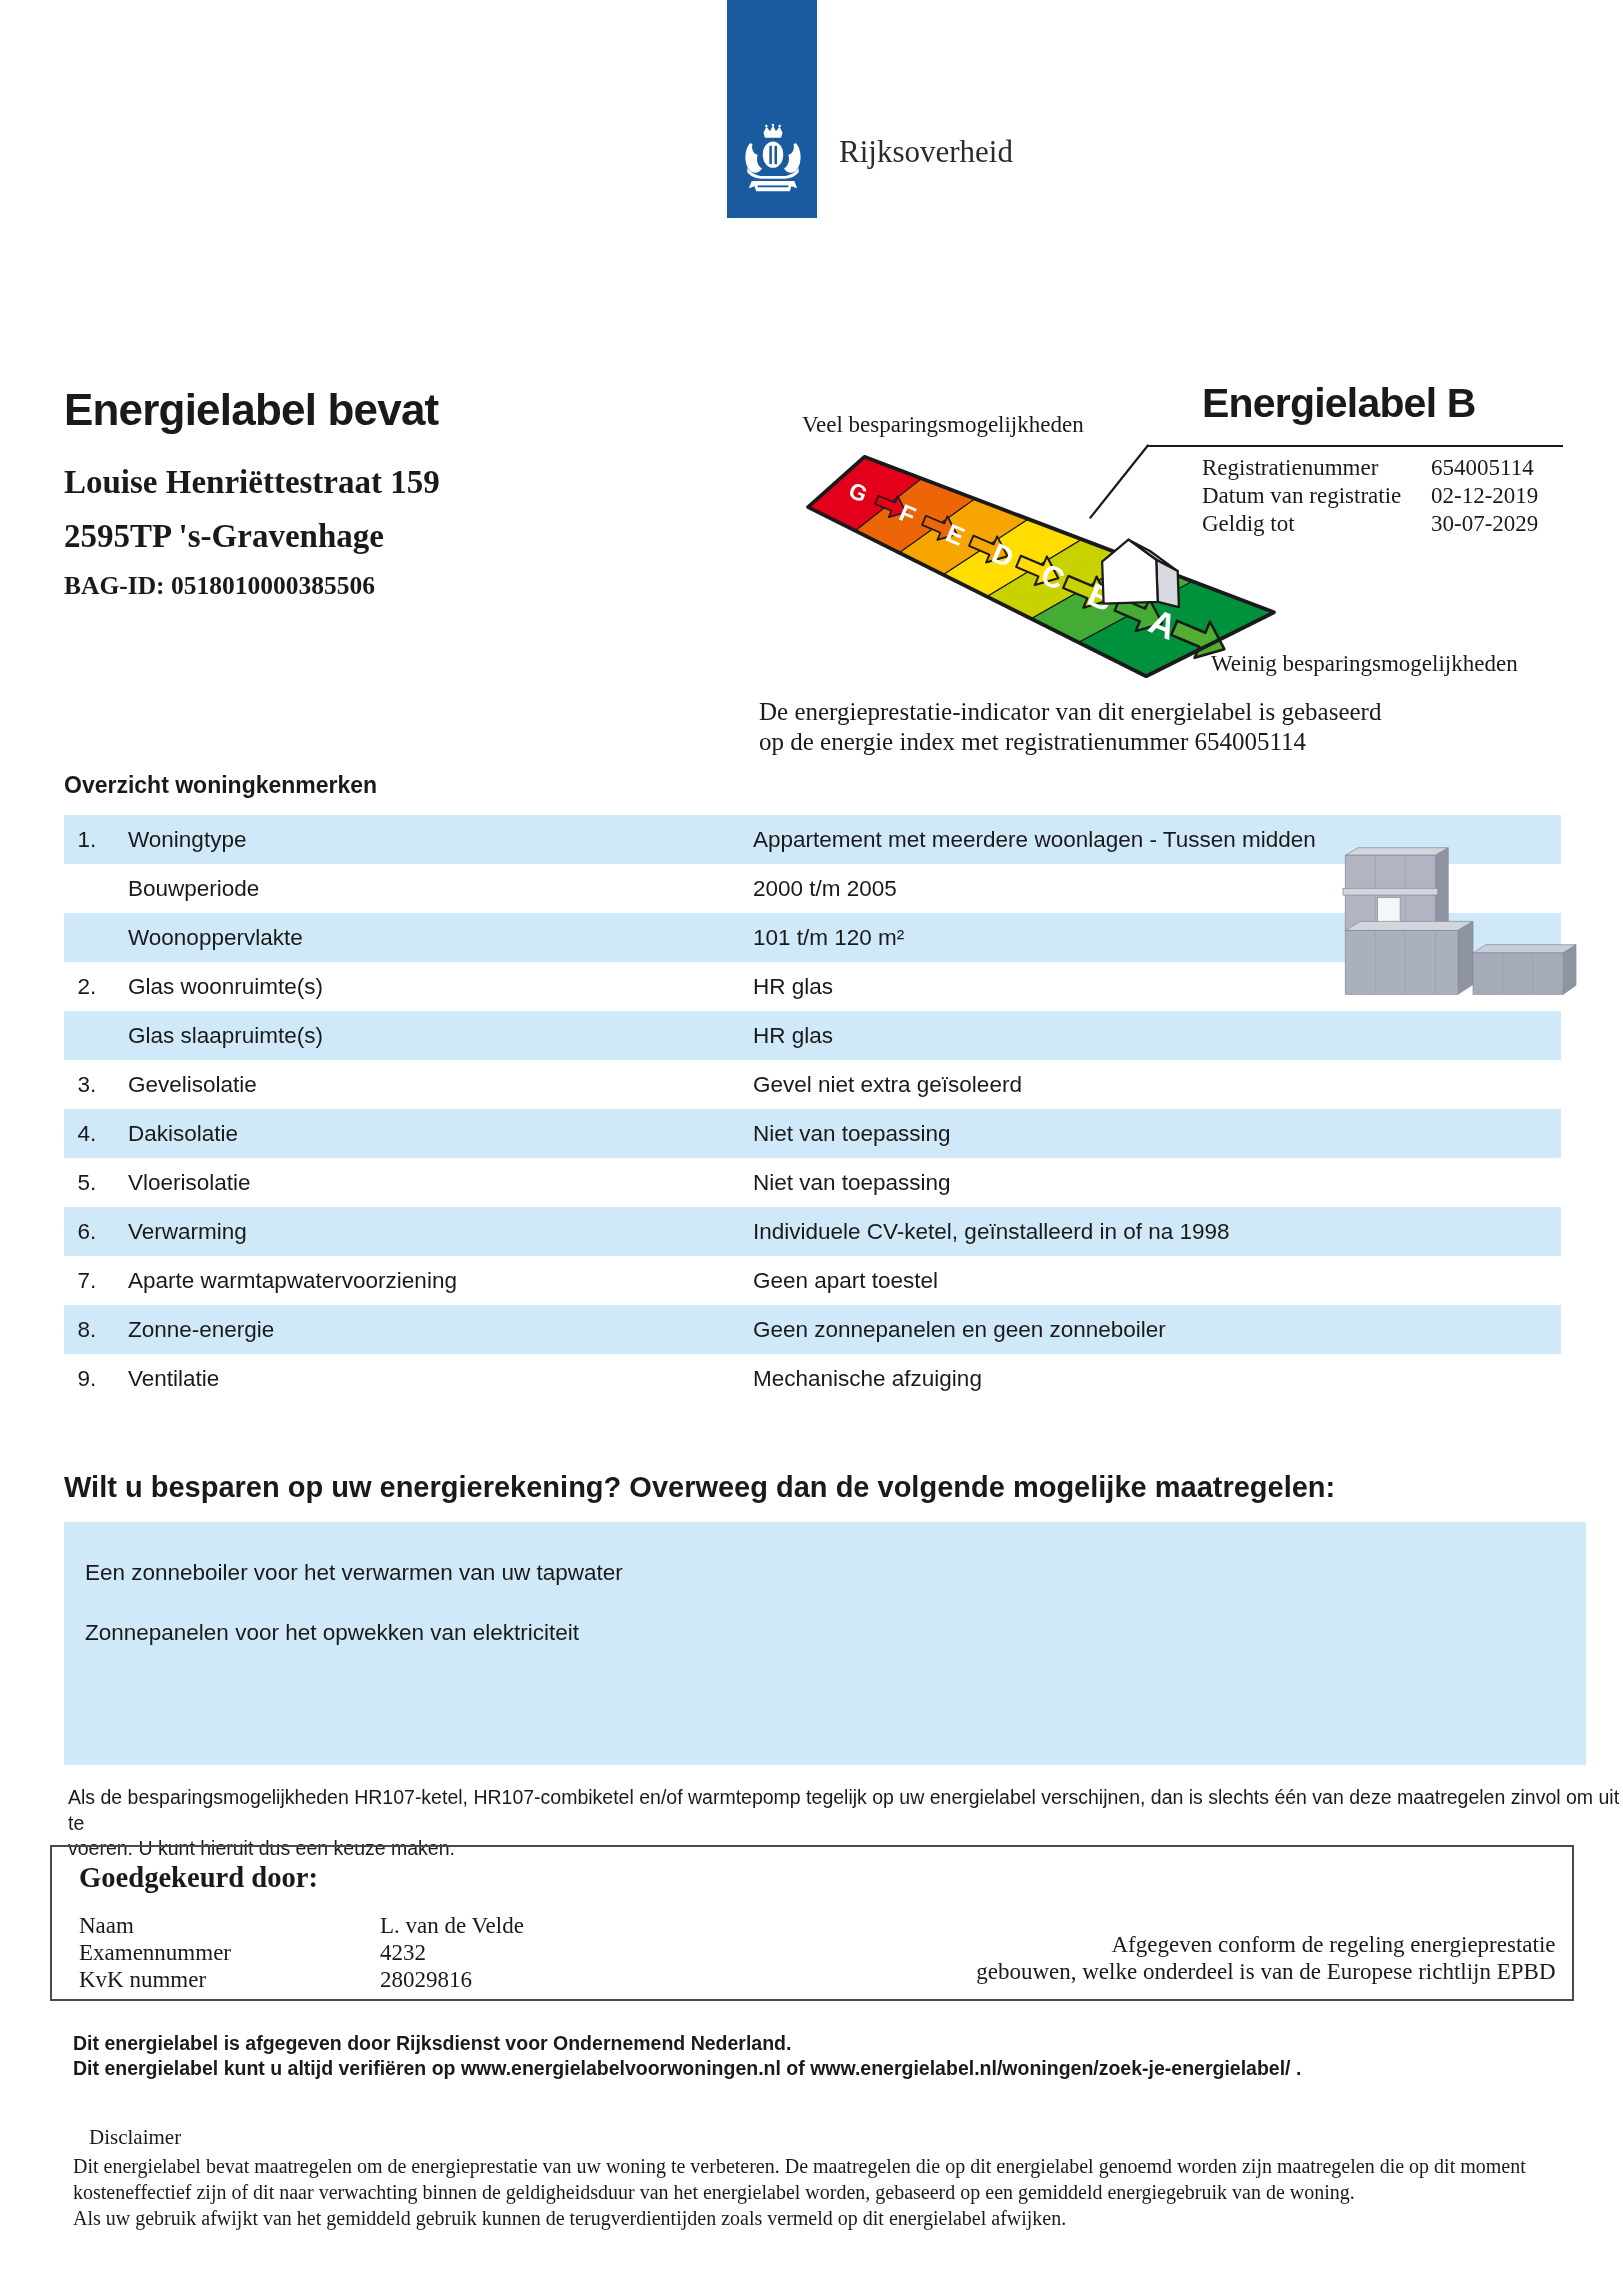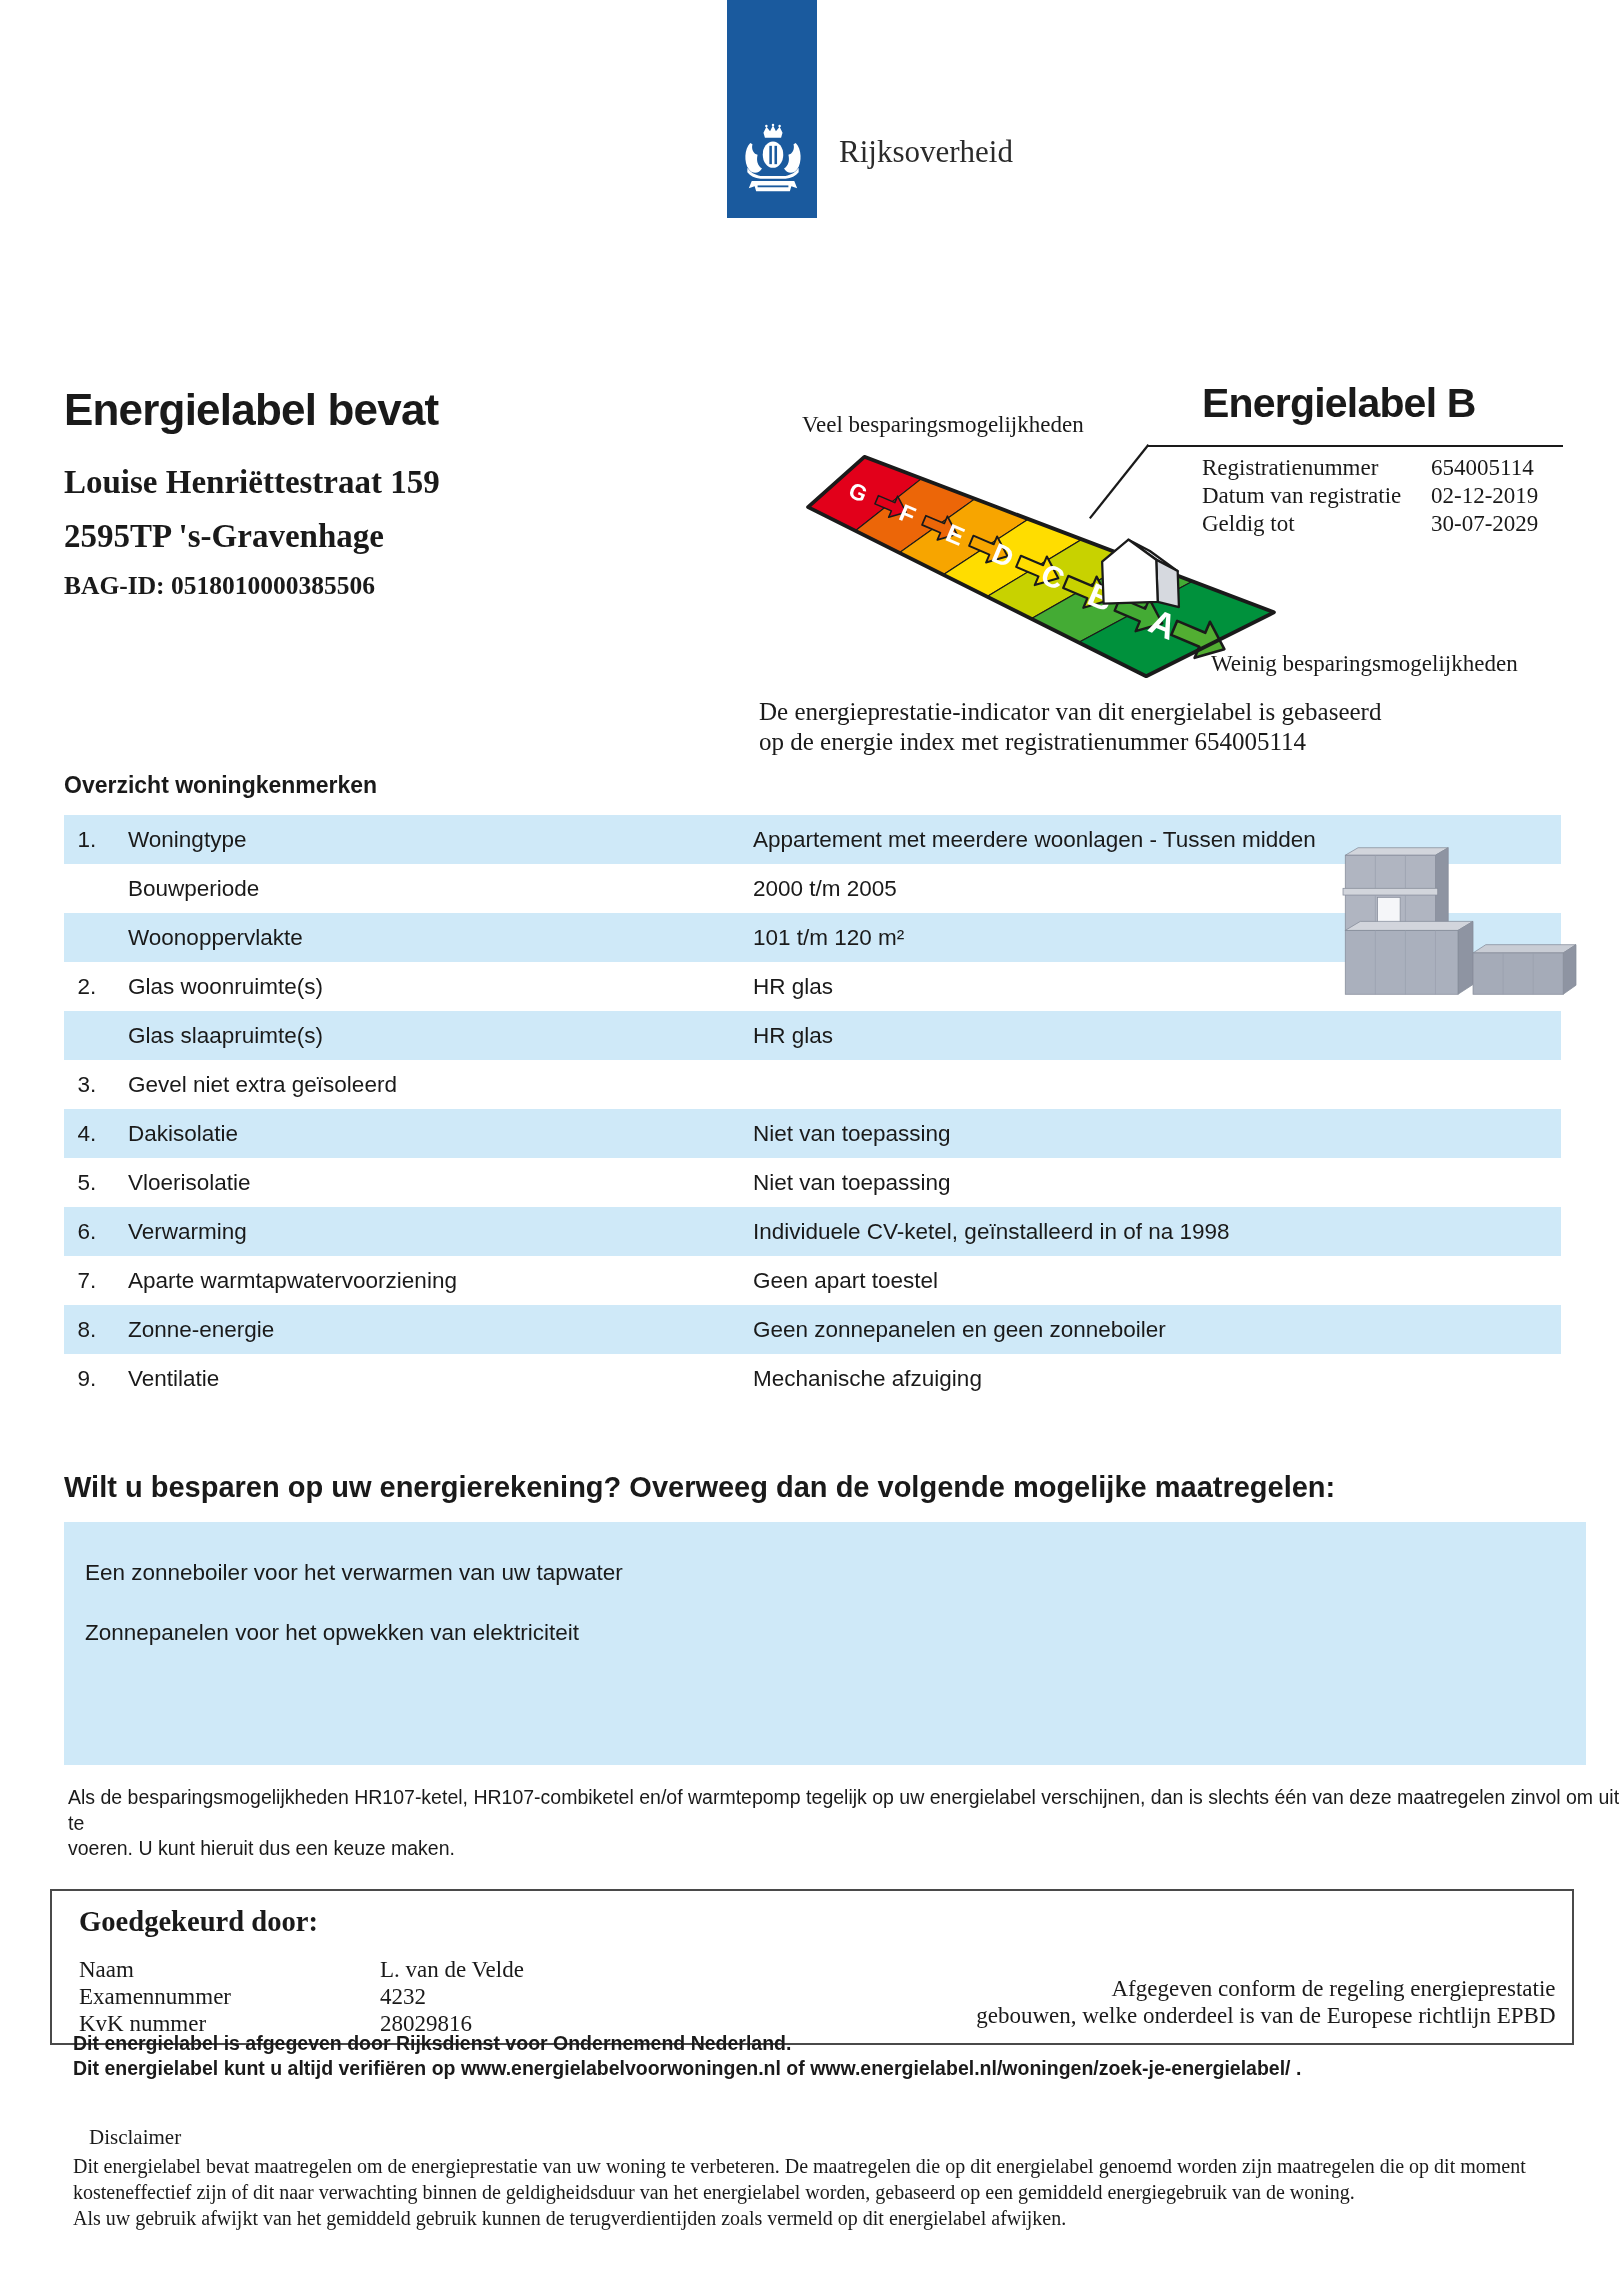--- a/index.html
+++ b/index.html
@@ -44,21 +44,21 @@
 
   
   .sav-heading{left:64px;top:1471px;font-size:29px;font-weight:bold;}
   .sav-box{left:64px;top:1522px;width:1497px;height:243px;background:#cfe9f8;padding-left:25px;}
   .sav-item{position:absolute;left:21px;font-size:22.5px;}
   .sav-item.m0{top:38px;}
   .sav-item.m1{top:98px;}
   .sav-note{left:68px;top:1785px;font-size:19.5px;line-height:25.5px;}
 
   
-  .appr-box{left:50px;top:1845px;width:1524px;height:156px;border:2.3px solid #4a4a4a;box-sizing:border-box;margin-top:44px;}
+  .appr-box{left:50px;top:1845px;width:1524px;height:156px;border:2.3px solid #4a4a4a;box-sizing:border-box;}
   .appr-heading{position:absolute;left:27px;top:15px;font-size:28.6px;font-weight:bold;}
   .appr-fields{position:absolute;left:27px;top:65px;font-size:23px;line-height:27px;}
   .appr-row{display:flex;}
   .appr-label{width:301px;}
   .appr-conform{position:absolute;right:16.5px;top:84px;font-size:23px;line-height:27px;text-align:right;}
 
   
   .foot-bold1{left:73px;top:2032px;font-size:19.5px;font-weight:bold;}
   .foot-bold2{left:73px;top:2057px;font-size:19.5px;font-weight:bold;}
   .disc-label{left:73px;top:2125px;font-size:21px;margin-left:16px;}
@@ -183,20 +183,21 @@
       <span class="char-label">Glas woonruimte(s)</span>
       <span class="char-value">HR glas</span>
     </div>
     <div class="char-row shaded">
       <span class="char-num"></span>
       <span class="char-label">Glas slaapruimte(s)</span>
       <span class="char-value">HR glas</span>
     </div>
     <div class="char-row">
       <span class="char-num">3.</span>
+      <span class="char-label">Gevelisolatie</span>
       <span class="char-value">Gevel niet extra geïsoleerd</span>
     </div>
     <div class="char-row shaded">
       <span class="char-num">4.</span>
       <span class="char-label">Dakisolatie</span>
       <span class="char-value">Niet van toepassing</span>
     </div>
     <div class="char-row">
       <span class="char-num">5.</span>
       <span class="char-label">Vloerisolatie</span>

